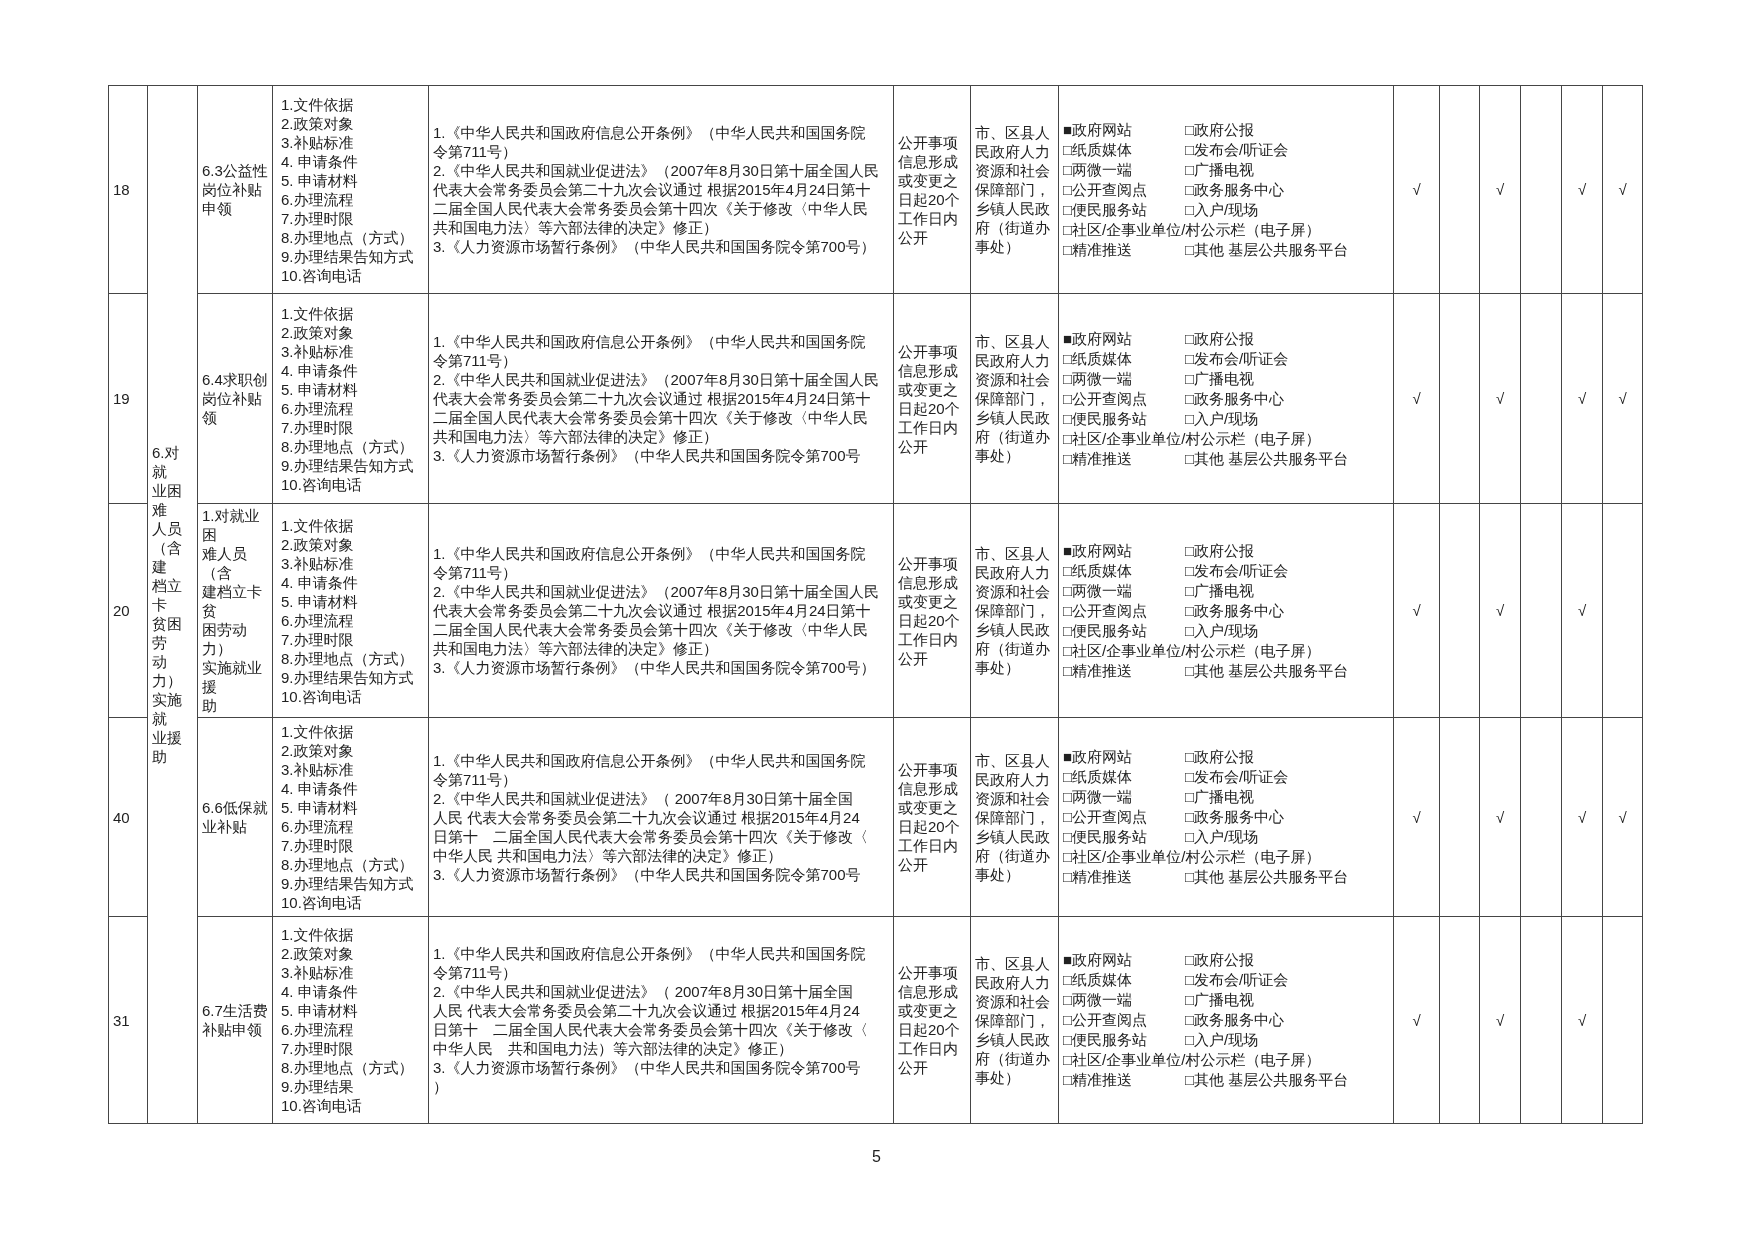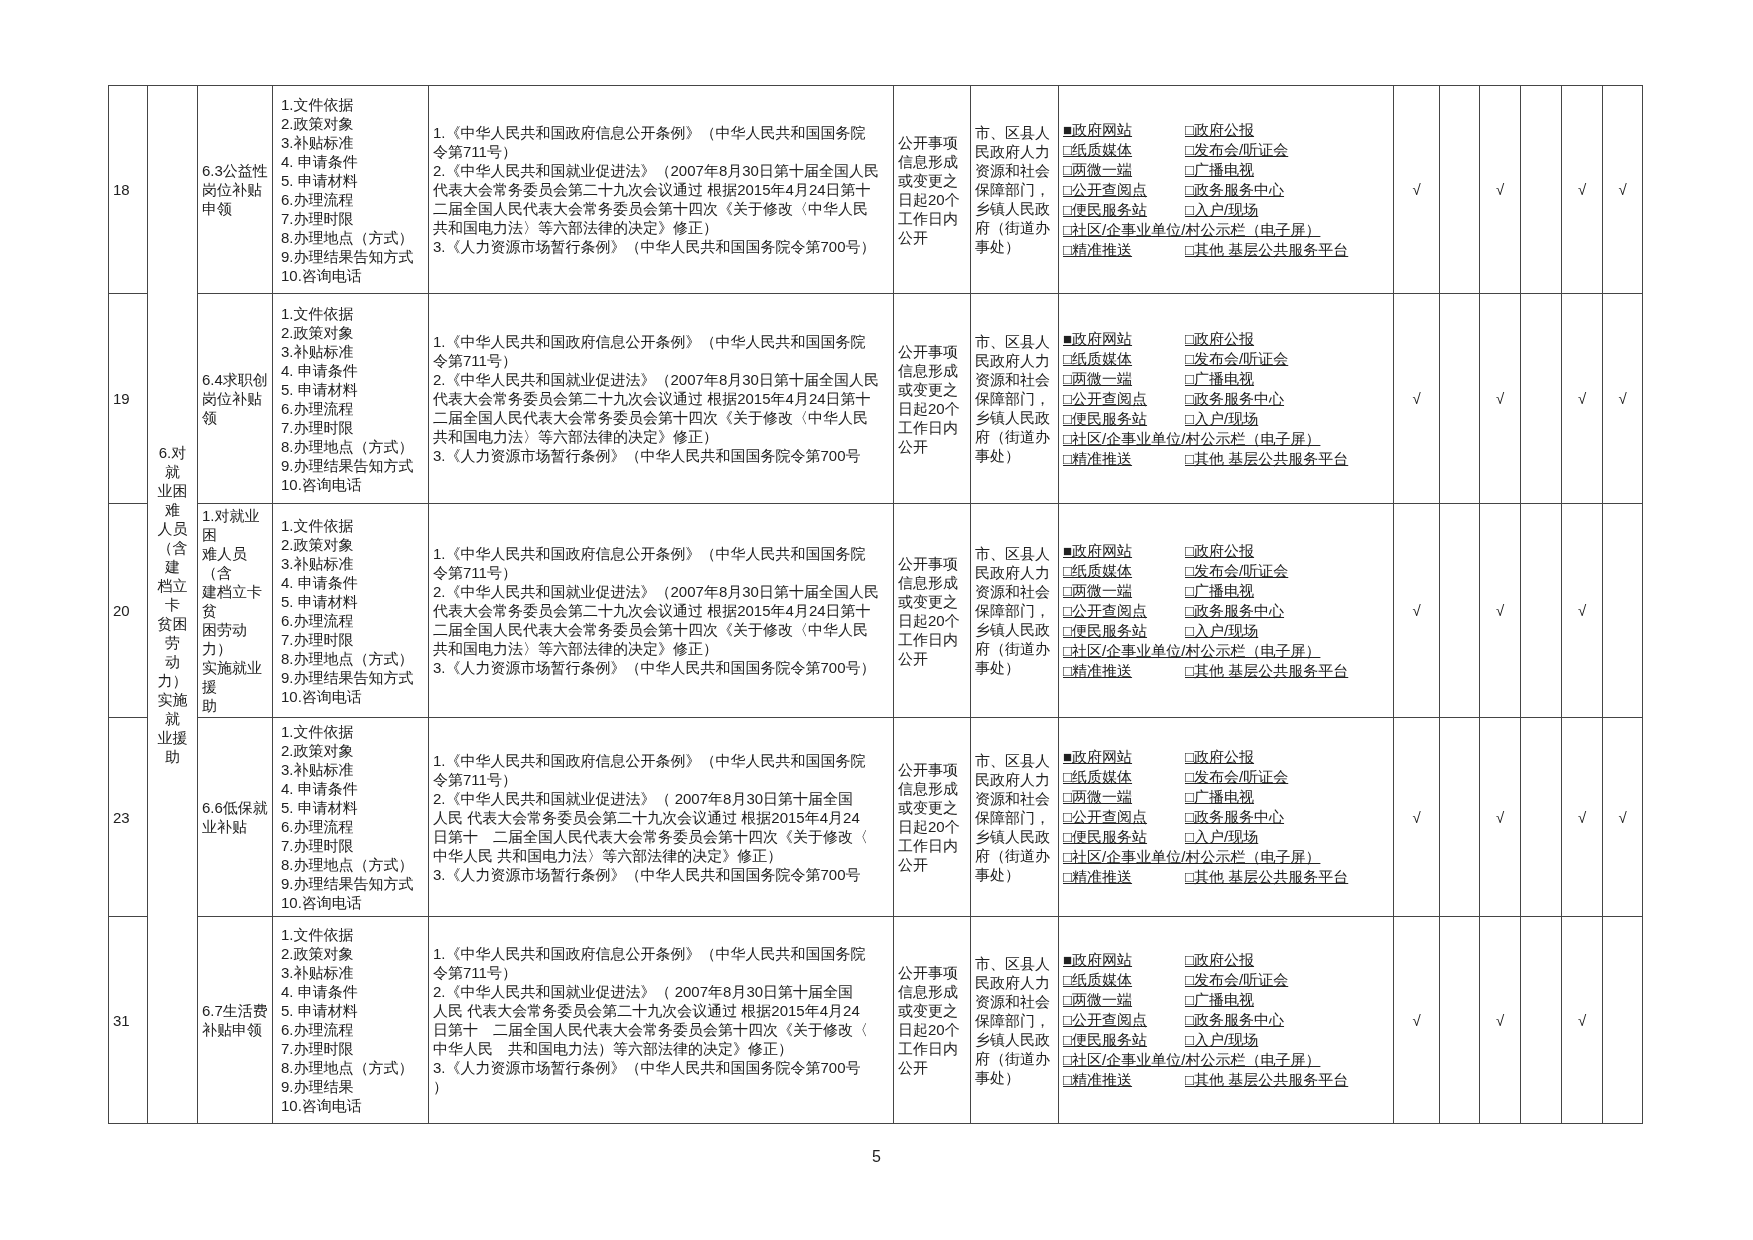--- a/index.html
+++ b/index.html
@@ -18,27 +18,27 @@
   }
   table.grid td{
     border:1px solid #454545;
     vertical-align:middle;
     font-size:15px;
     line-height:19px;
     padding:2px 4px;
     overflow:hidden;
   }
   td.c-num{padding:0;}
-  td.c-cat{text-align:center;padding:0;font-size:14.5px;}
+  td.c-cat{padding:0;font-size:14.5px;}
   td.c-item{text-align:left;padding:0 1px;}
   .pre{white-space:pre-line;}
   td.c-content .pre{padding-left:4px;}
   td.c-legal{padding:2px 8px;}
   td.c-timing,td.c-resp{padding:2px 5px;}
-  td.c-ch{padding:2px 6px;text-decoration:underline;}
+  td.c-ch{padding:2px 6px;}
   .ch{display:flex;line-height:20px;white-space:nowrap;}
   .ch .l{flex:none;width:122px;display:inline-block;}
   .ch.single .l{width:auto;}
   .ch .r{flex:1;}
   td.c-chk{text-align:center;padding:0;font-size:15px;}
   .page-num{
     position:absolute;left:0;top:1148px;width:1753px;
     text-align:center;font-size:16px;
   }
 </style>
@@ -318,21 +318,21 @@
     </td>
     <td class="c-chk">√</td>
     <td class="c-chk"></td>
     <td class="c-chk">√</td>
     <td class="c-chk"></td>
     <td class="c-chk">√</td>
     <td class="c-chk"></td>
   </tr>
 
   <tr style="height:199px">
-    <td class="c-num">23</td>
+    <td class="c-num">40</td>
     <td class="c-item">
           <div class="pre">6.6低保就
 业补贴</div>
         </td>
     <td class="c-content">
           <div class="pre">1.文件依据
 2.政策对象
 3.补贴标准
 4. 申请条件
 5. 申请材料

